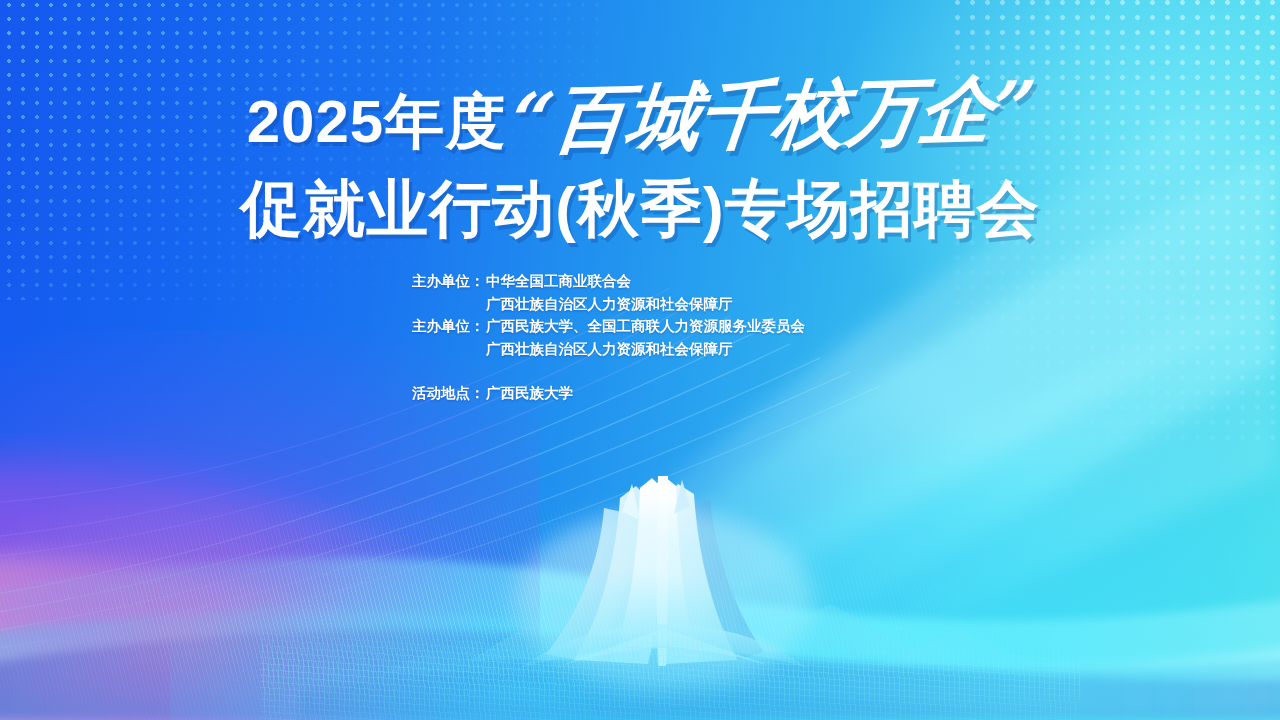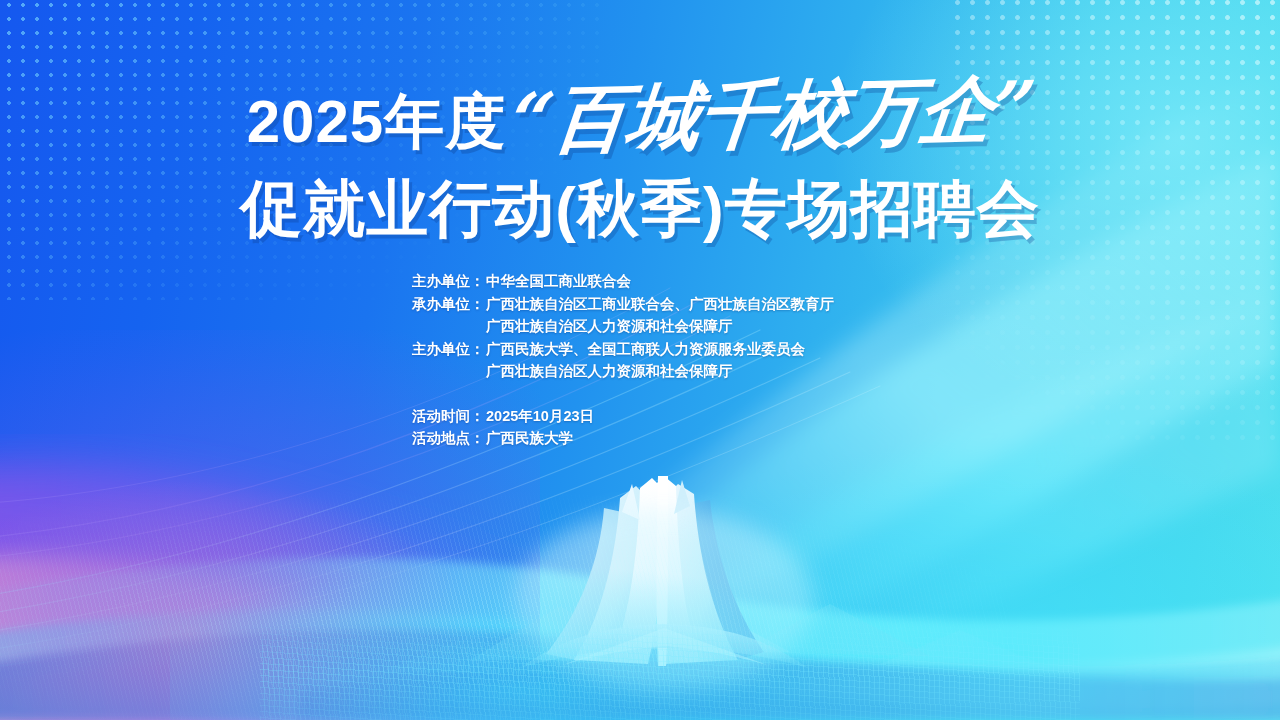--- a/index.html
+++ b/index.html
@@ -310,38 +310,30 @@
     <div class="t-sub">促就业行动(秋季)专场招聘会</div>
   </div>
 
   <div class="info z-text">
 
     <div class="row">
       <span class="lbl">主办单位：</span>
       <span class="val">中华全国工商业联合会</span>
     </div>
 
-    <div class="row">
-      <span class="lbl">承办单位：</span>
-      <span class="val">广西壮族自治区工商业联合会、广西壮族自治区教育厅</span>
-    </div>
     <div class="cont">广西壮族自治区人力资源和社会保障厅</div>
 
     <div class="row">
       <span class="lbl">主办单位：</span>
       <span class="val">广西民族大学、全国工商联人力资源服务业委员会</span>
     </div>
     <div class="cont">广西壮族自治区人力资源和社会保障厅</div>
 
     <div class="gap"></div>
 
-    <div class="row">
-      <span class="lbl">活动时间：</span>
-      <span class="val">2025年10月23日</span>
-    </div>
 
     <div class="row">
       <span class="lbl">活动地点：</span>
       <span class="val">广西民族大学</span>
     </div>
 
   </div>
 
 </div>
 

